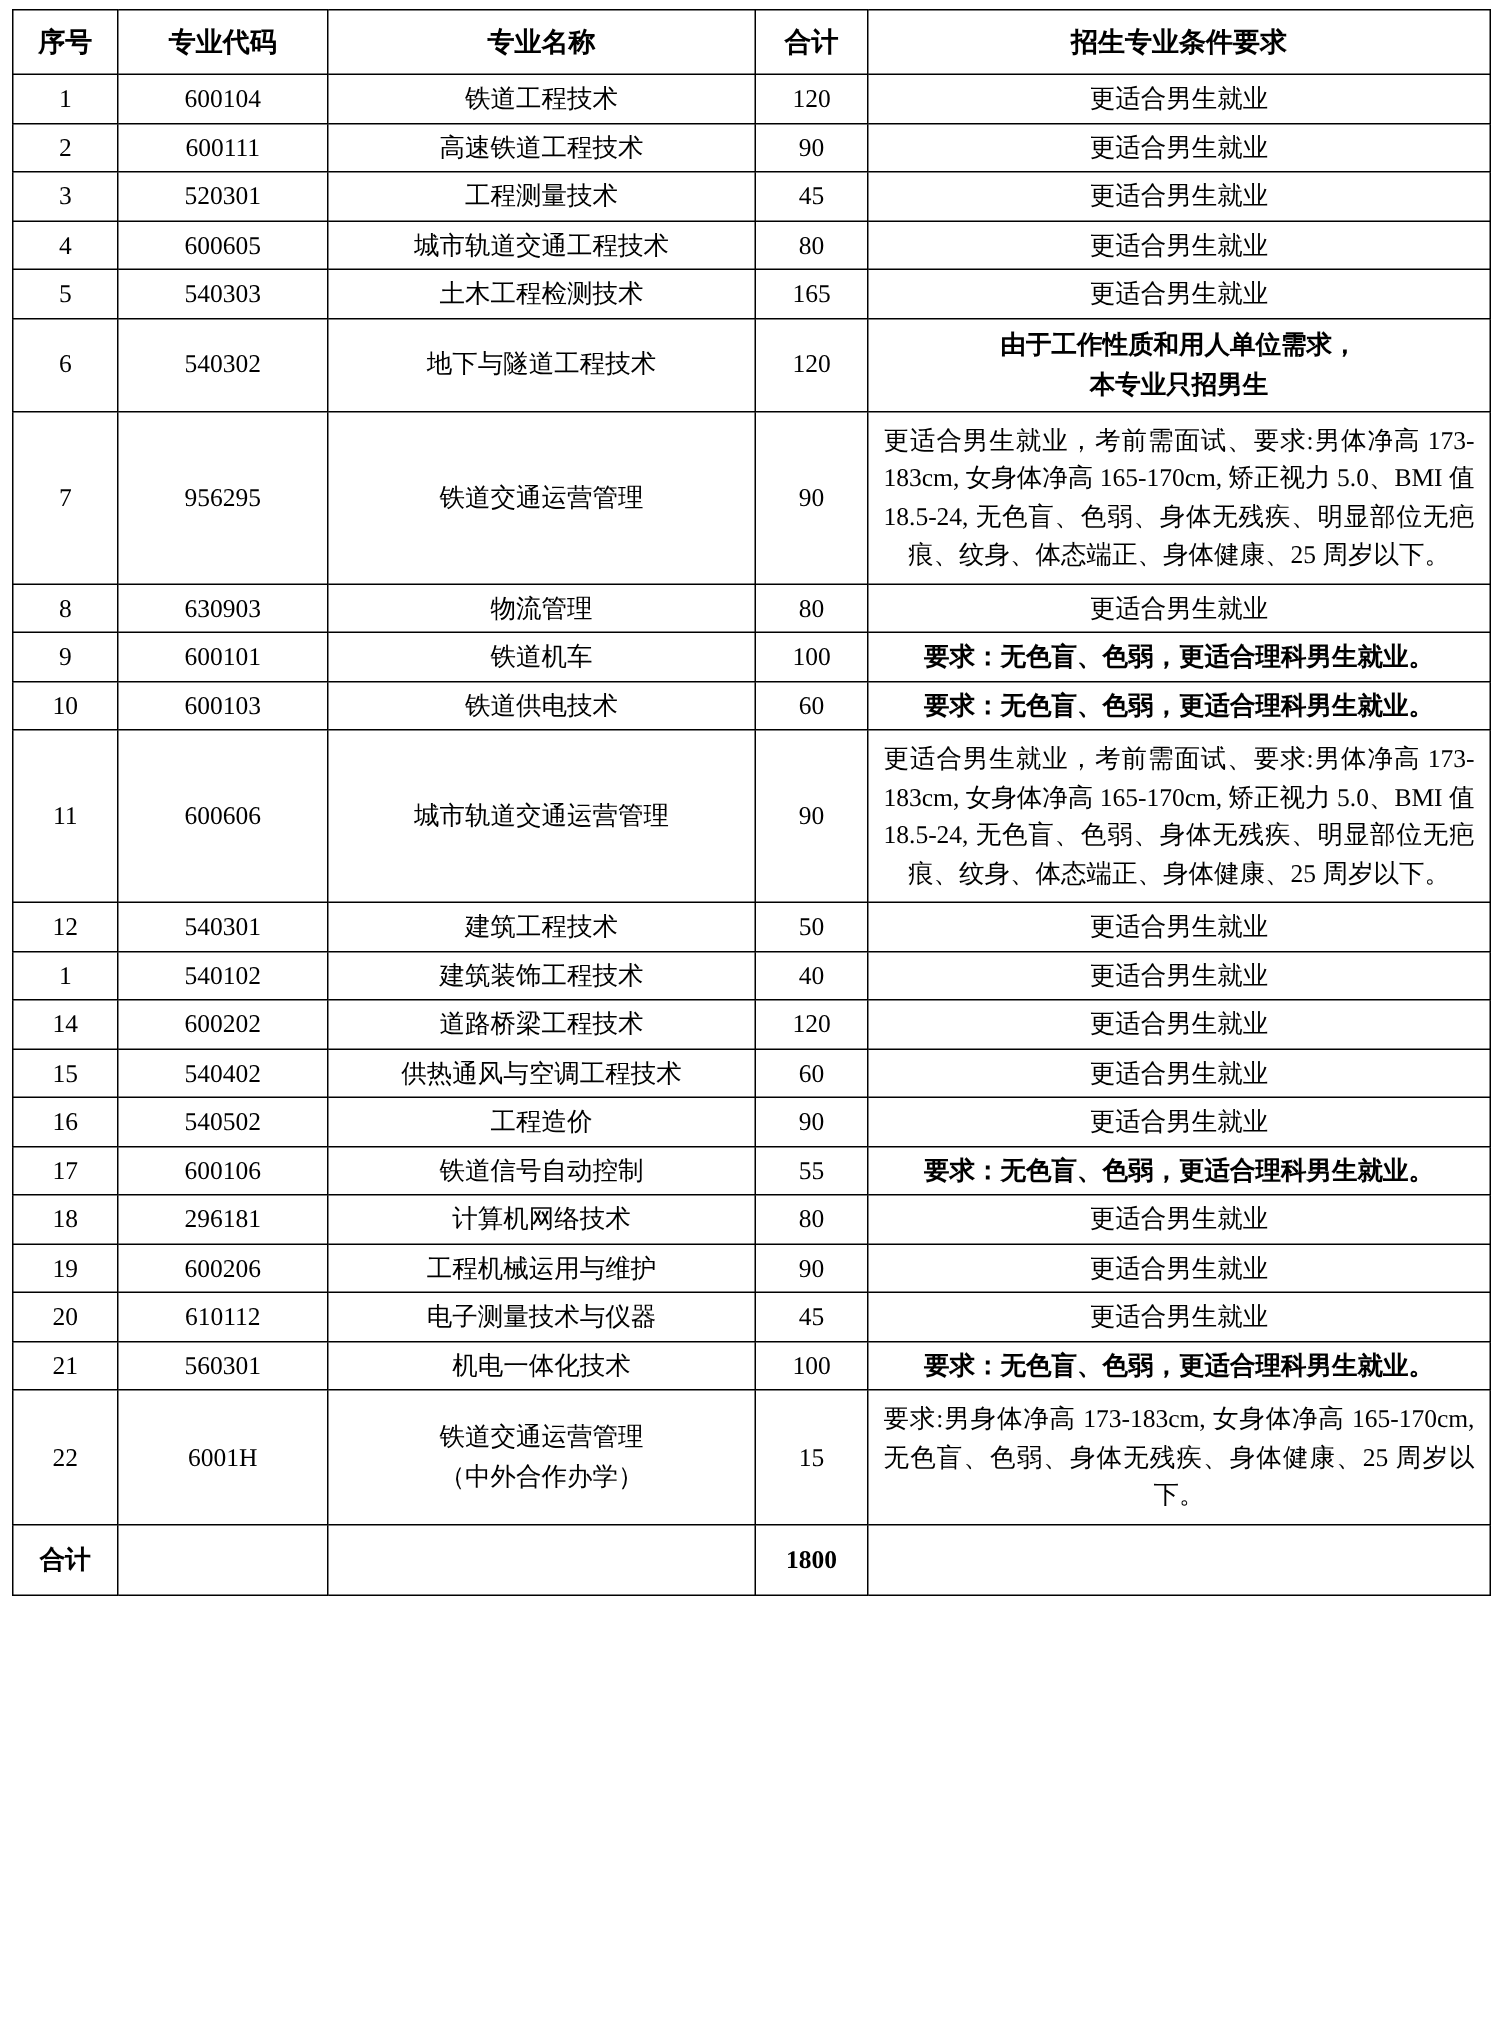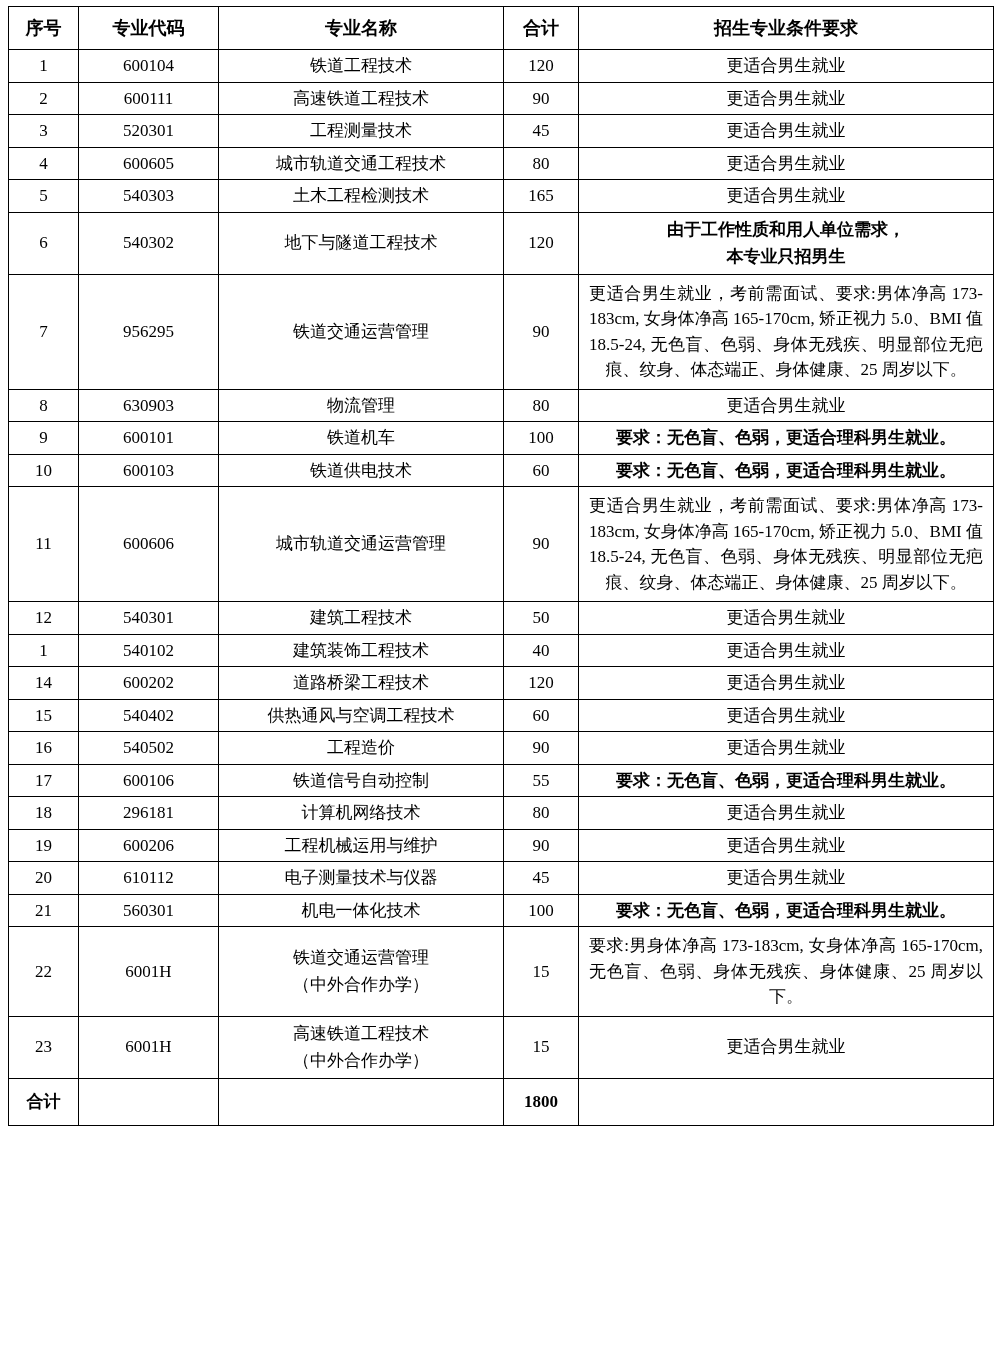--- a/index.html
+++ b/index.html
@@ -259,30 +259,20 @@
         <tr>
           <td class="seq">22</td>
           <td class="code">6001H</td>
           <td class="name">
             <span class="name-sub">铁道交通运营管理</span>
             <span class="name-sub">（中外合作办学）</span>
           </td>
           <td class="total">15</td>
           <td class="req justify">要求:男身体净高 173-183cm, 女身体净高 165-170cm, 无色盲、色弱、身体无残疾、身体健康、25 周岁以下。</td>
         </tr>
-        <tr>
-          <td class="seq">23</td>
-          <td class="code">6001H</td>
-          <td class="name">
-            <span class="name-sub">高速铁道工程技术</span>
-            <span class="name-sub">（中外合作办学）</span>
-          </td>
-          <td class="total">15</td>
-          <td class="req center">更适合男生就业</td>
-        </tr>
       </tbody>
     <tfoot>
       <tr>
         <td>合计</td>
         <td class="empty"></td>
         <td class="empty"></td>
         <td>1800</td>
         <td class="empty"></td>
       </tr>
     </tfoot>

